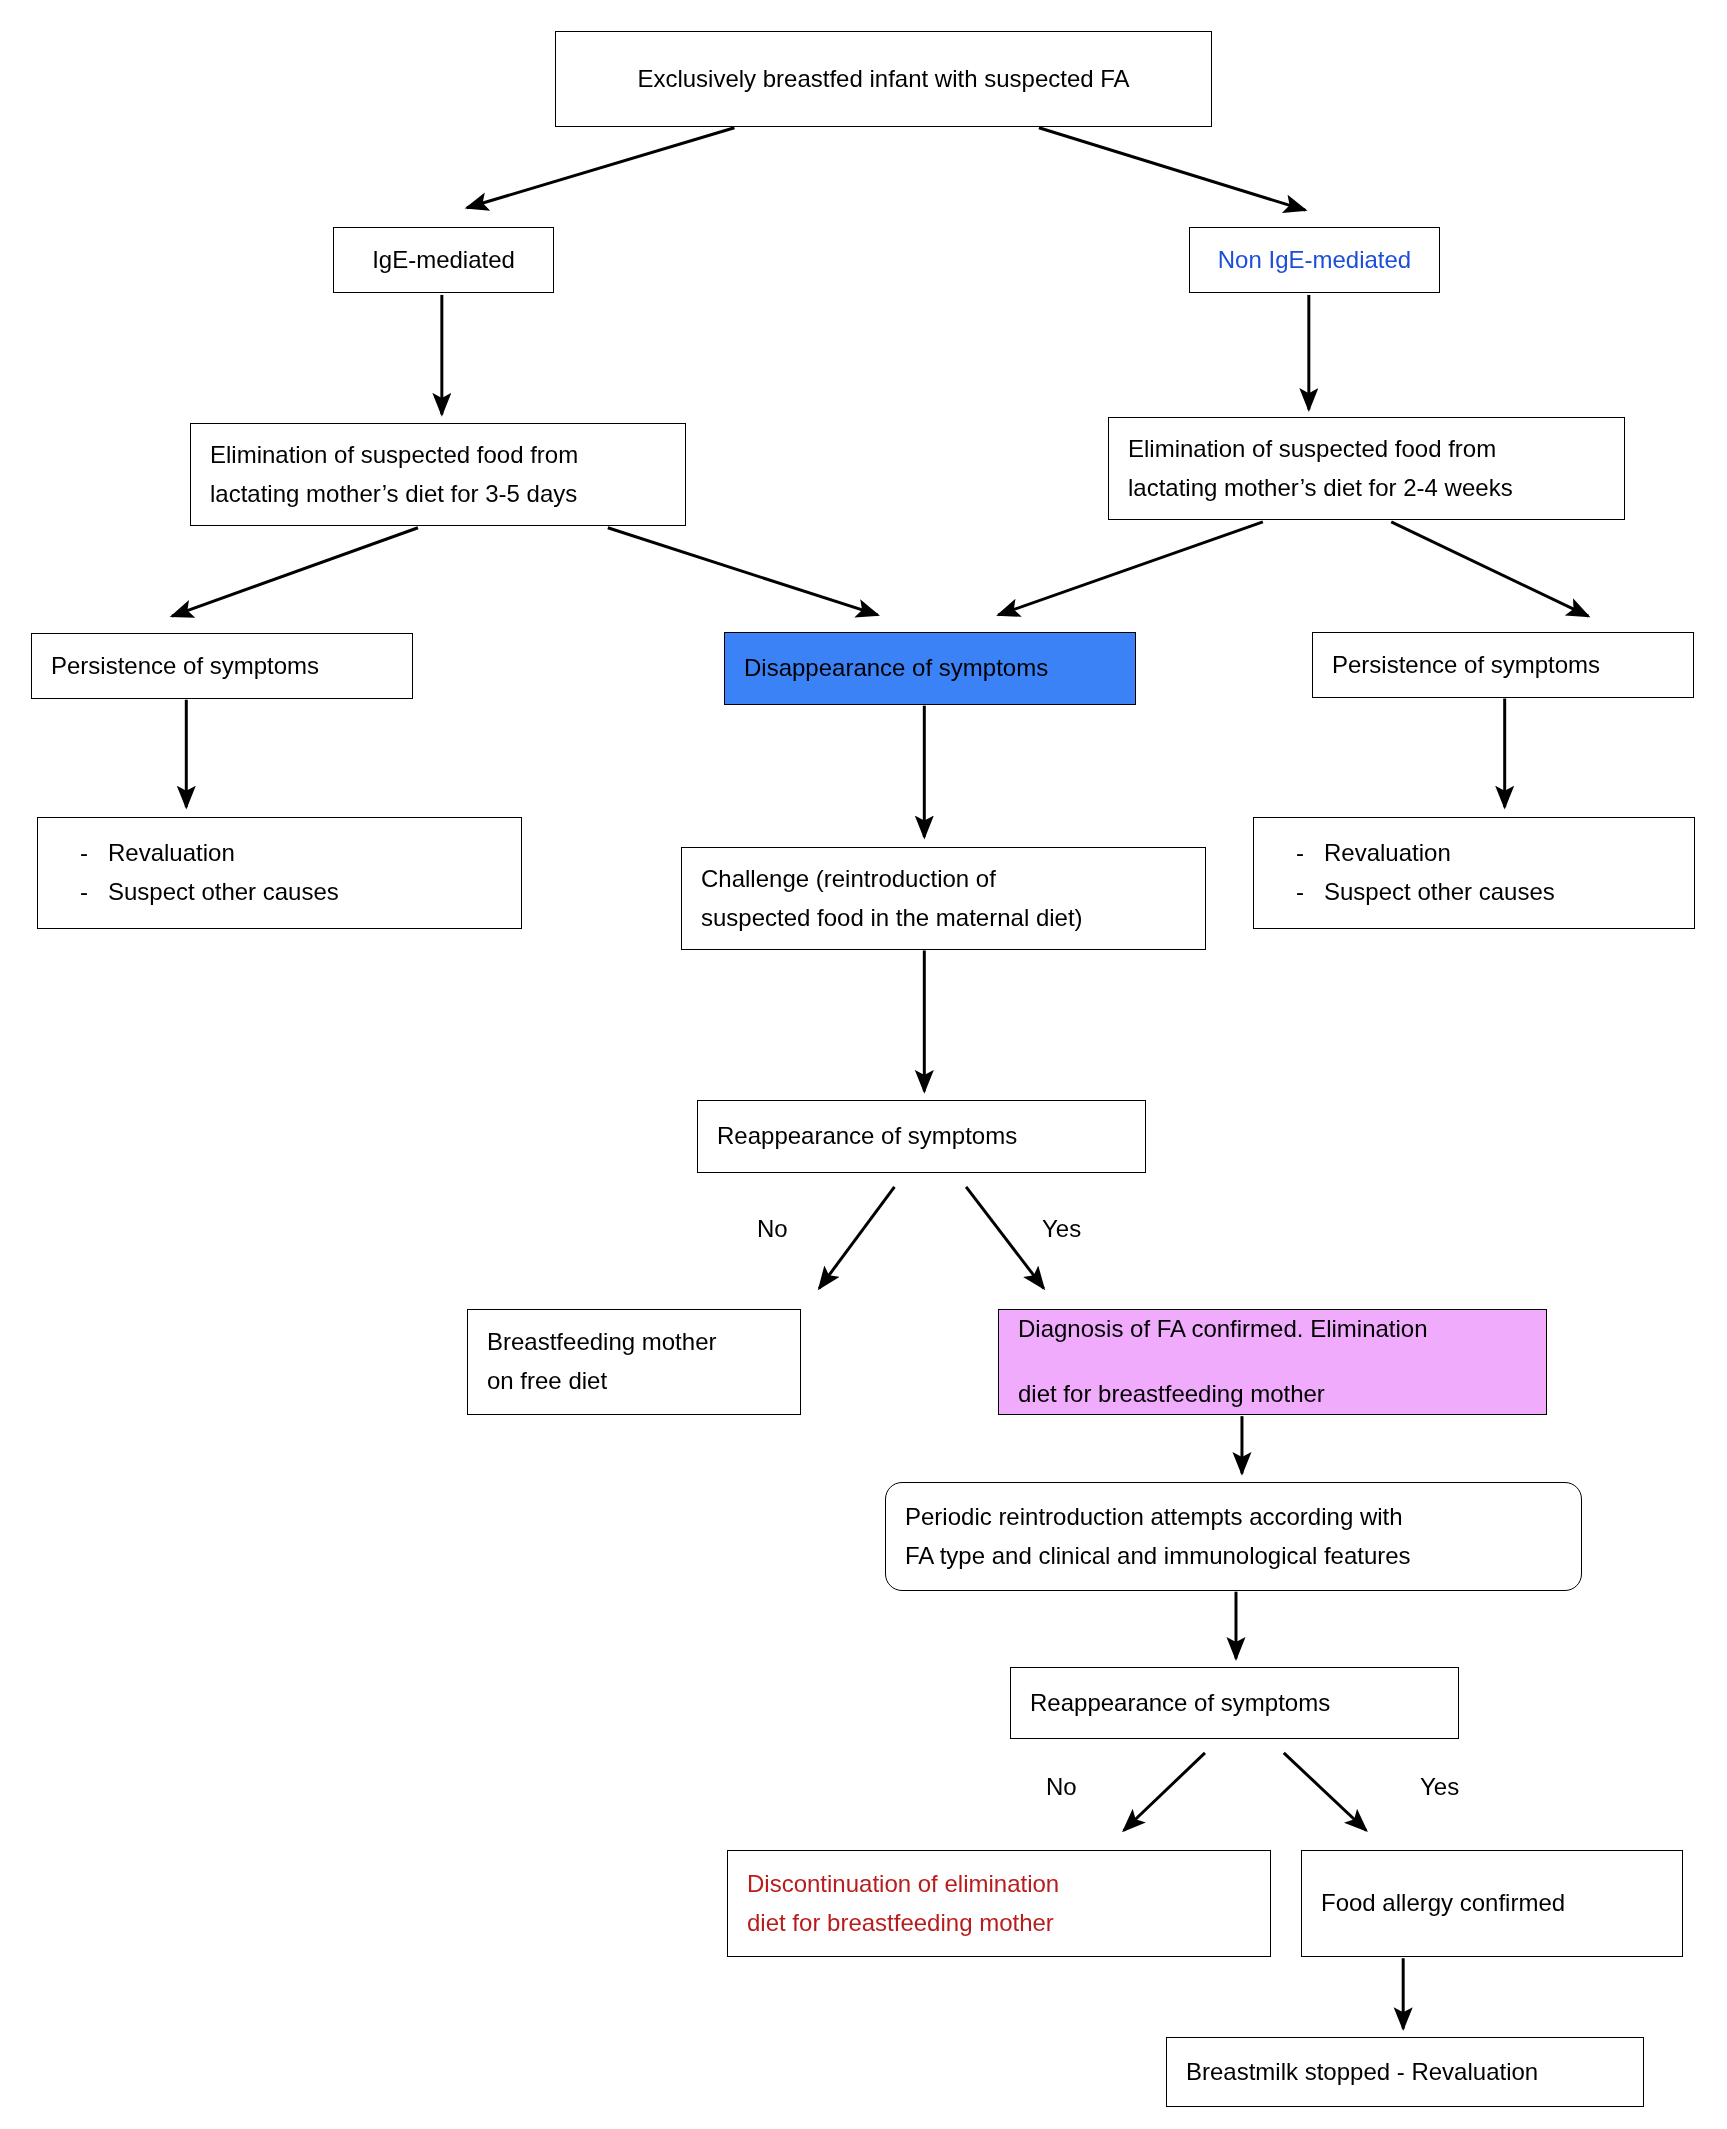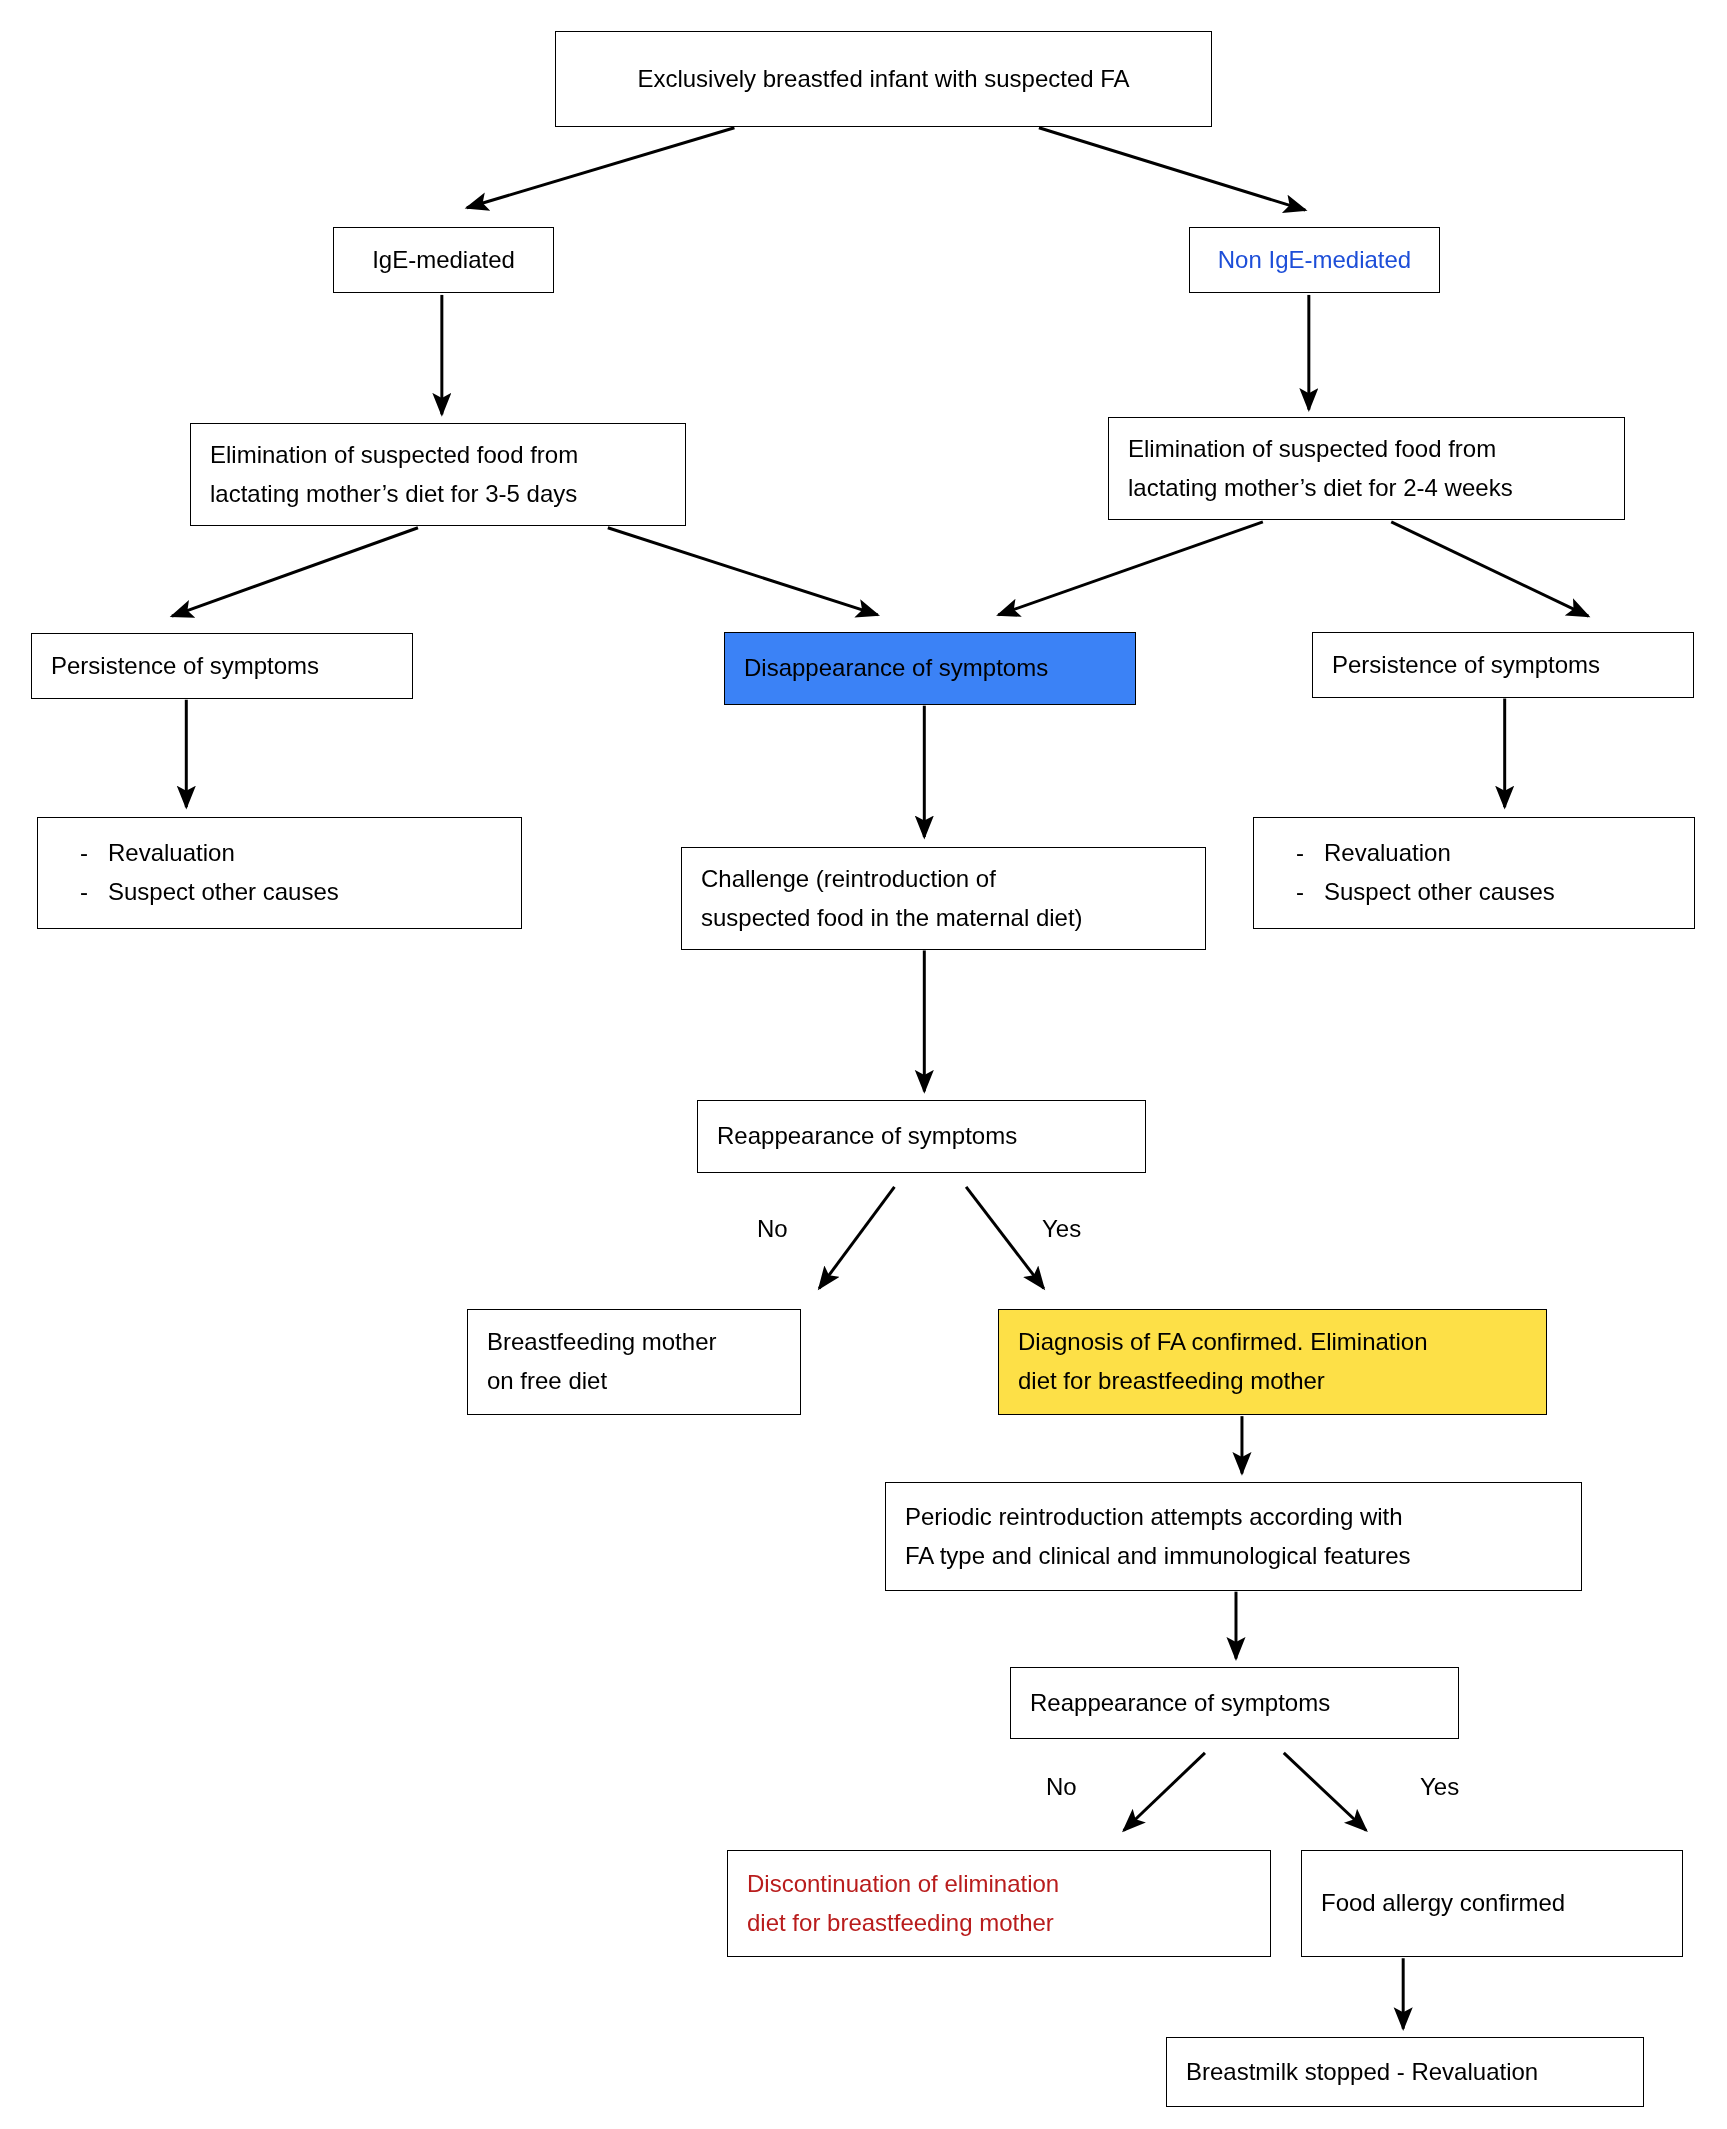--- a/index.html
+++ b/index.html
@@ -148,25 +148,25 @@
         <span class="line">Challenge (reintroduction of</span>
         <span class="line">suspected food in the maternal diet)</span>
       </div>
       <div class="node left" style="left: 697px; top: 1100px; width: 449px; height: 73px; border-color: rgb(0, 0, 0); background: rgb(255, 255, 255); color: rgb(0, 0, 0);">
         <span class="line">Reappearance of symptoms</span>
       </div>
       <div class="node left" style="left: 467px; top: 1309px; width: 334px; height: 106px; border-color: rgb(0, 0, 0); background: rgb(255, 255, 255); color: rgb(0, 0, 0);">
         <span class="line">Breastfeeding mother</span>
         <span class="line">on free diet</span>
       </div>
-      <div class="node left" style="left: 998px; top: 1309px; width: 549px; height: 106px; border-color: rgb(0, 0, 0); background: #fde047; color: rgb(0, 0, 0);">
+      <div class="node left" style="left: 998px; top: 1309px; width: 549px; height: 106px; border-color: rgb(0, 0, 0); background: #f0abfc; color: rgb(0, 0, 0); justify-content: space-between;">
         <span class="line">Diagnosis of FA confirmed. Elimination</span>
         <span class="line">diet for breastfeeding mother</span>
       </div>
-      <div class="node left" style="left: 885px; top: 1482px; width: 697px; height: 109px; border-color: rgb(0, 0, 0); background: rgb(255, 255, 255); color: rgb(0, 0, 0);">
+      <div class="node left" style="left: 885px; top: 1482px; width: 697px; height: 109px; border-color: rgb(0, 0, 0); background: rgb(255, 255, 255); color: rgb(0, 0, 0); border-radius: 17px;">
         <span class="line">Periodic reintroduction attempts according with</span>
         <span class="line">FA type and clinical and immunological features</span>
       </div>
       <div class="node left" style="left: 1010px; top: 1667px; width: 449px; height: 72px; border-color: rgb(0, 0, 0); background: rgb(255, 255, 255); color: rgb(0, 0, 0);">
         <span class="line">Reappearance of symptoms</span>
       </div>
       <div class="node left" style="left: 727px; top: 1850px; width: 544px; height: 107px; border-color: rgb(0, 0, 0); background: rgb(255, 255, 255); color: #b91c1c;">
         <span class="line">Discontinuation of elimination</span>
         <span class="line">diet for breastfeeding mother</span>
       </div>

